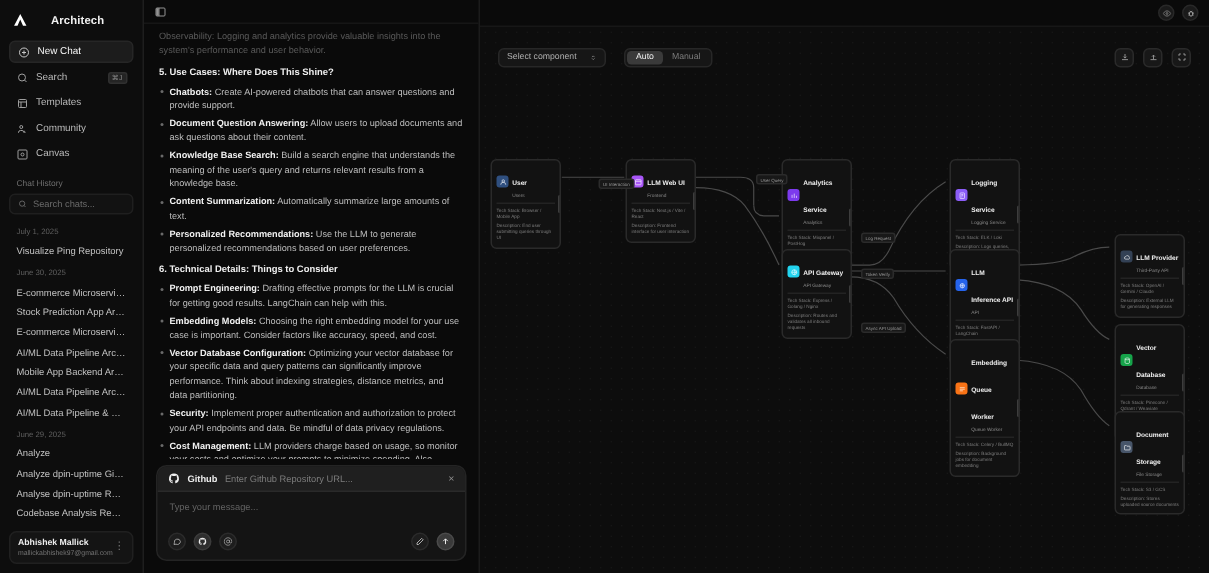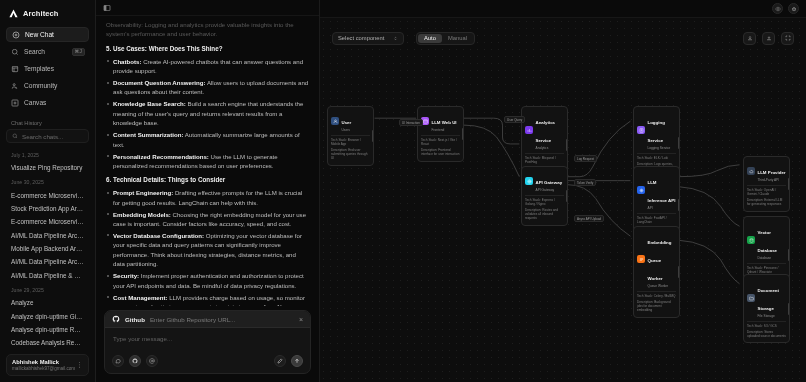--- a/index.html
+++ b/index.html
@@ -13,21 +13,21 @@
   .app { display: flex; width: 806px; height: 382px; }
 
   
   .sidebar {
     width: 96px; height: 382px;
     background: #0d0d0d;
     border-right: 1px solid #1e1e1e;
     display: flex; flex-direction: column;
     position: relative;
   }
-  .brand { display: flex; align-items: center; gap: 4px; padding: 8px 8px 6px 8px; }
+  .brand { display: flex; align-items: center; gap: 15px; padding: 8px 8px 6px 8px; }
   .brand-mark { width: 11px; height: 11px; flex: 0 0 11px; }
   .brand-name { font-size: 7.5px; font-weight: bold; color: #f2f2f2; letter-spacing: .1px; }
 
   .nav { padding: 2px 6px 0 6px; }
   .nav-item {
     display: flex; align-items: center; gap: 5px;
     height: 15px; padding: 0 5px; border-radius: 4px;
     font-size: 6.6px; color: #b9b9b9; margin-bottom: 2px;
     position: relative;
   }

